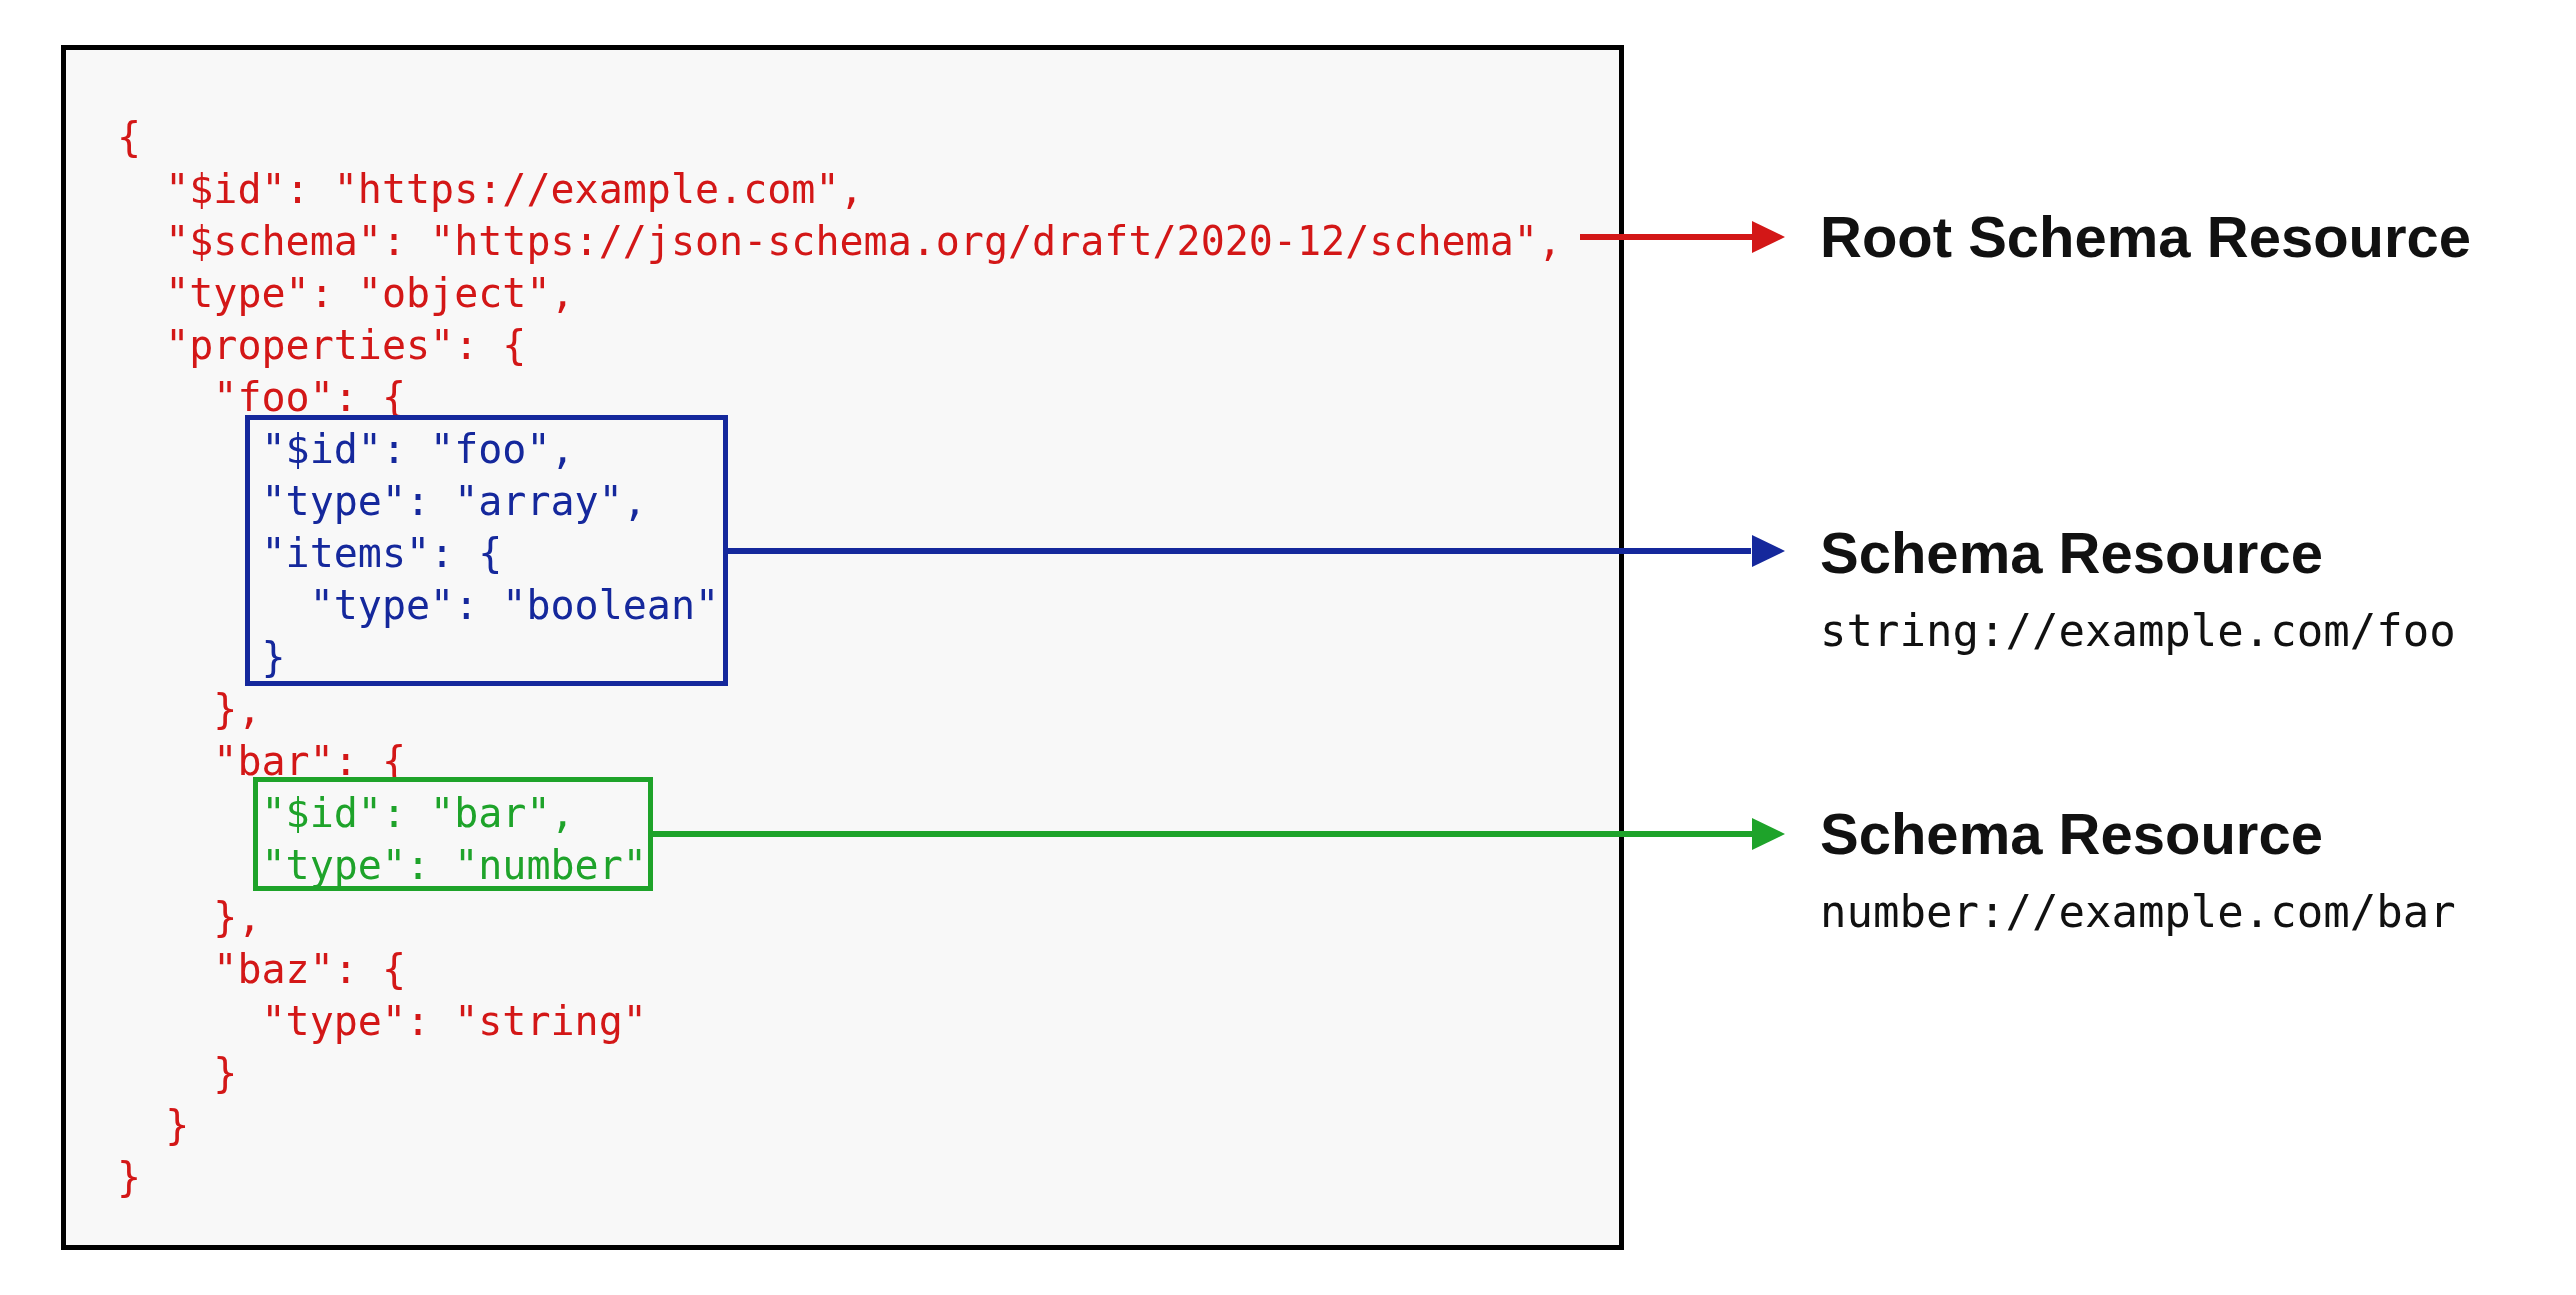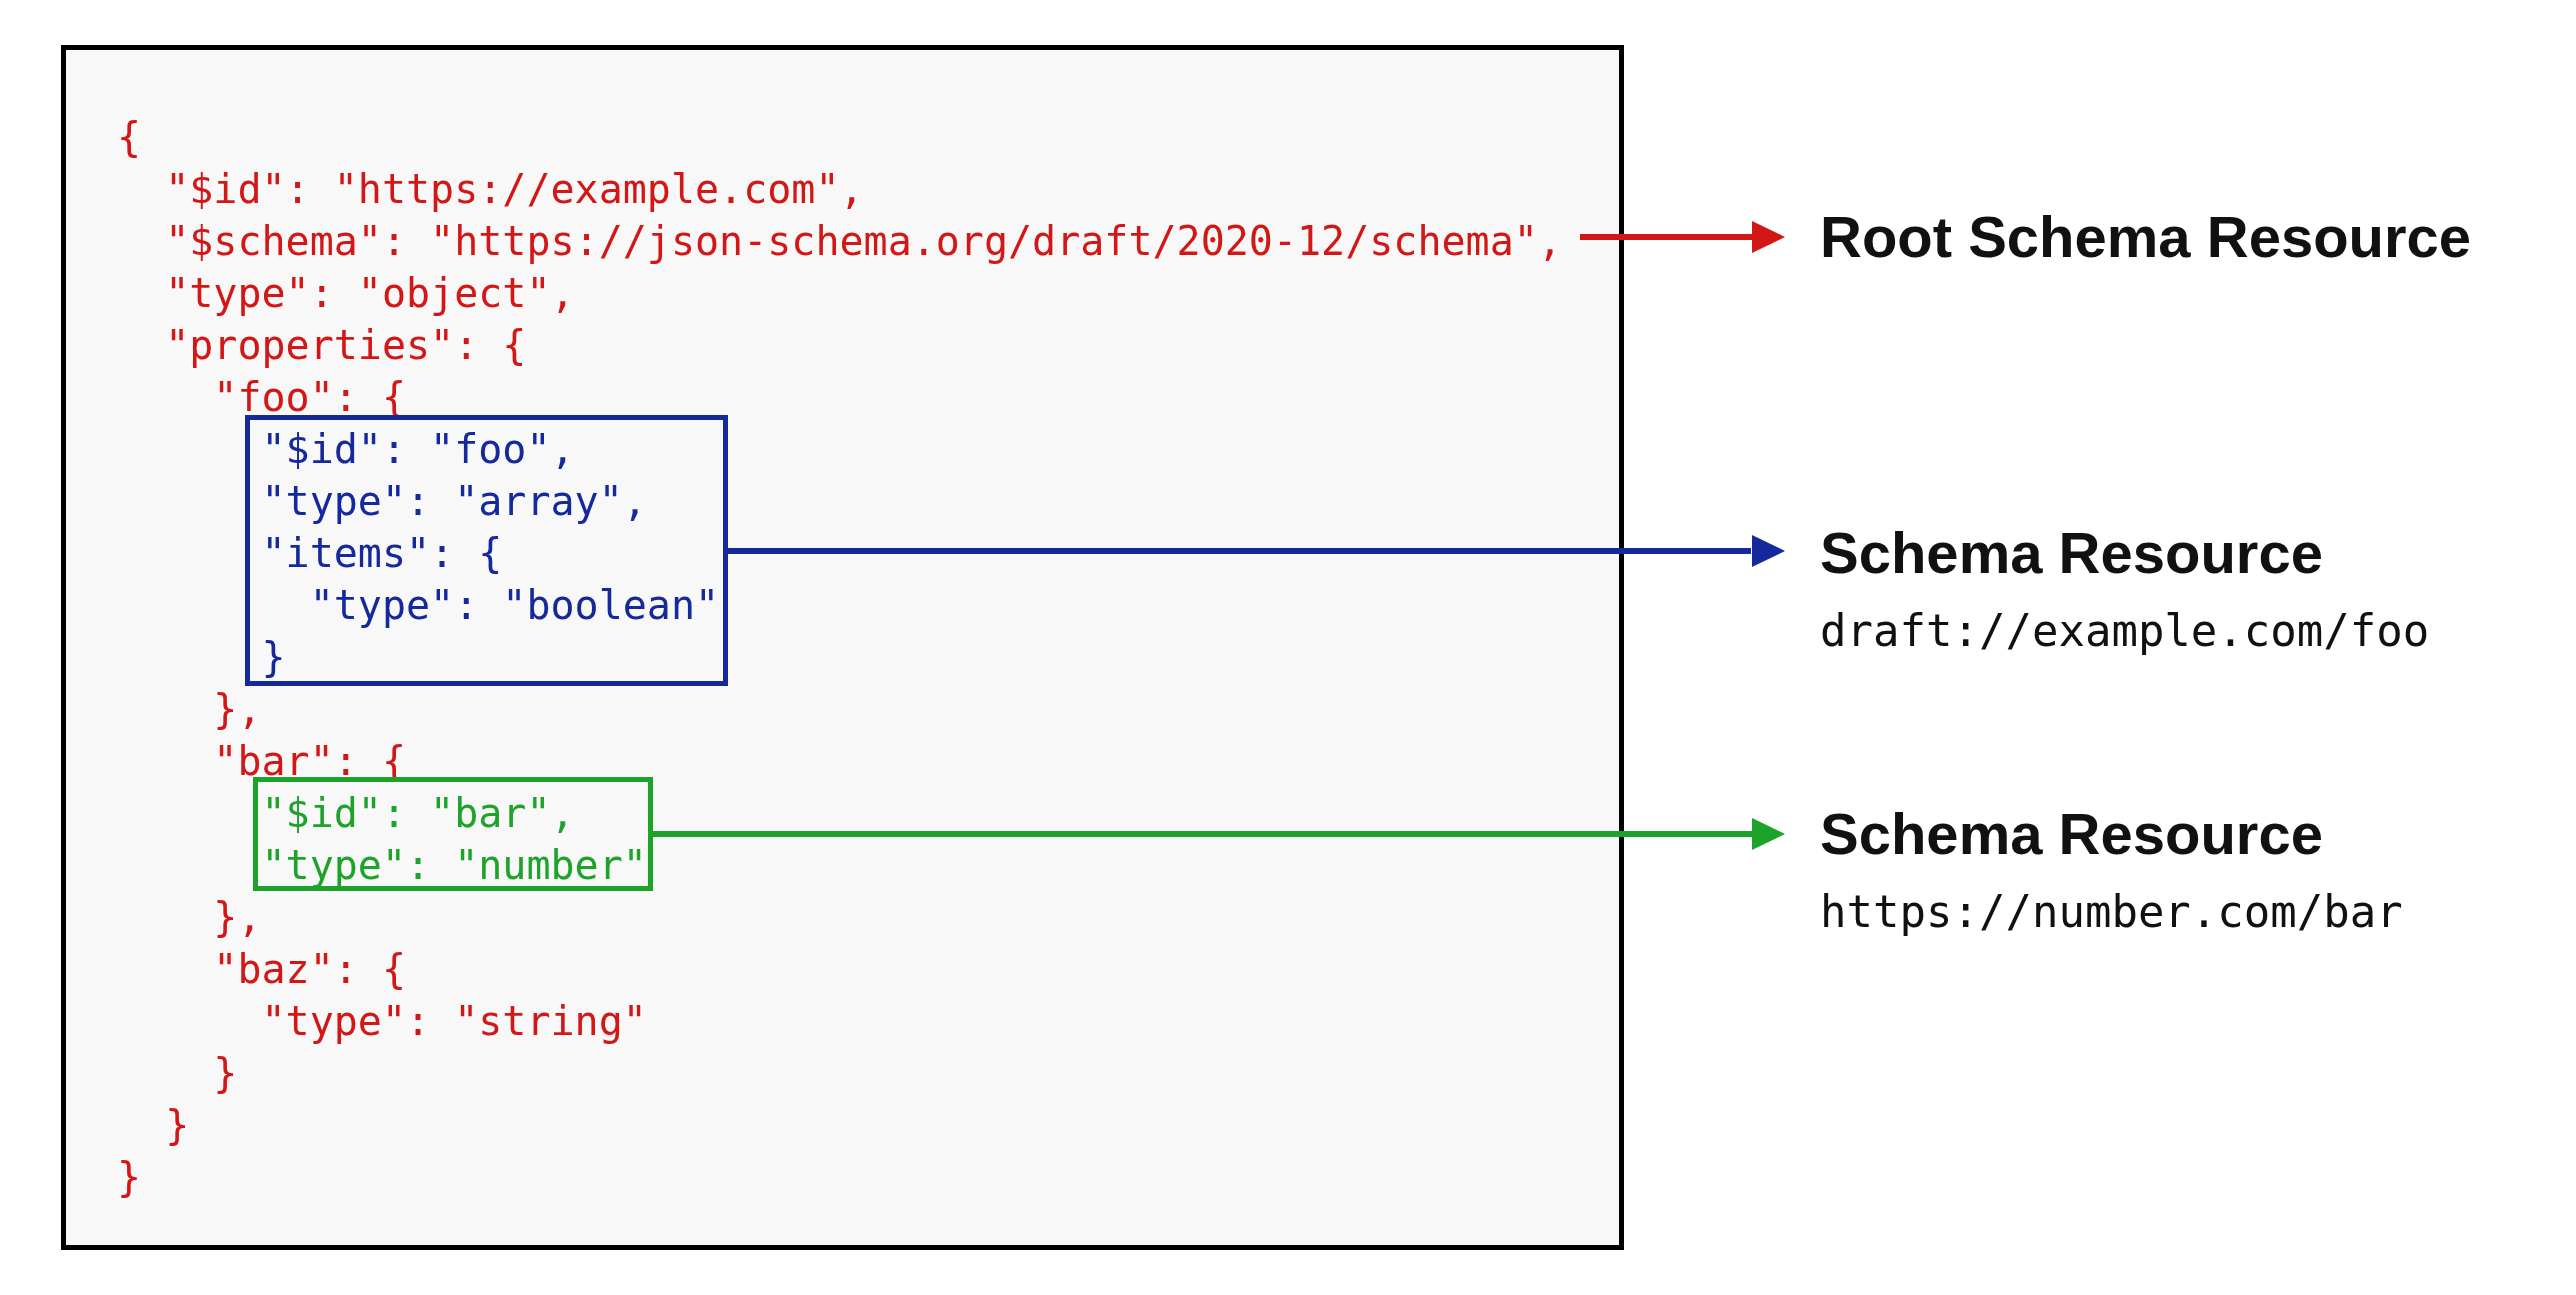--- a/index.html
+++ b/index.html
@@ -131,21 +131,21 @@
   <div class="arrow-green">
     <div class="arrow-shaft"></div>
     <div class="arrow-head"></div>
   </div>
 
   <div class="annotation a1">
     <div class="ann-title">Root Schema Resource</div>
   </div>
   <div class="annotation a2">
     <div class="ann-title">Schema Resource</div>
-    <div class="ann-url">draft://example.com/foo</div>
+    <div class="ann-url">string://example.com/foo</div>
   </div>
   <div class="annotation a3">
     <div class="ann-title">Schema Resource</div>
-    <div class="ann-url">https://number.com/bar</div>
+    <div class="ann-url">number://example.com/bar</div>
   </div>
 
 </div>
 
 
 </body></html>

